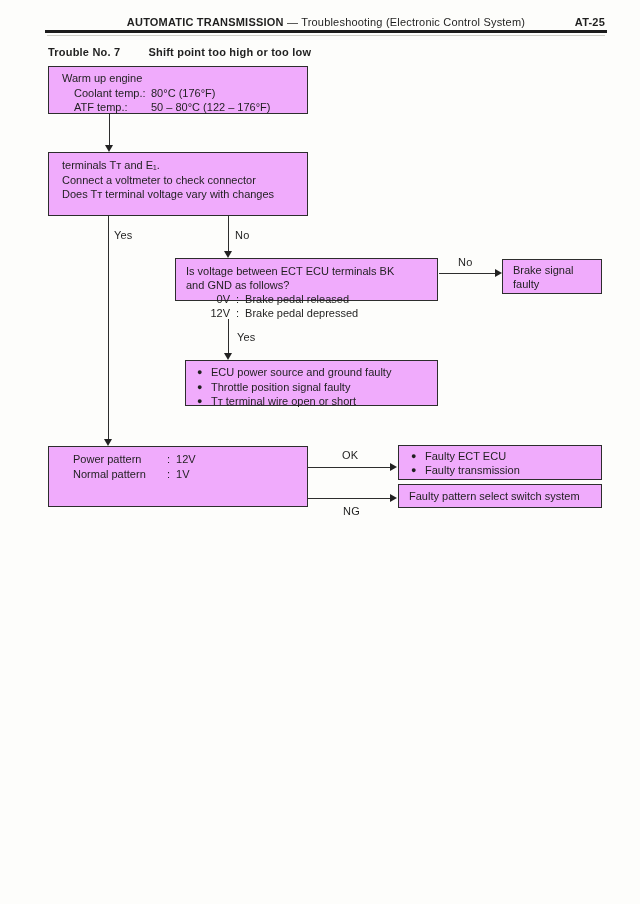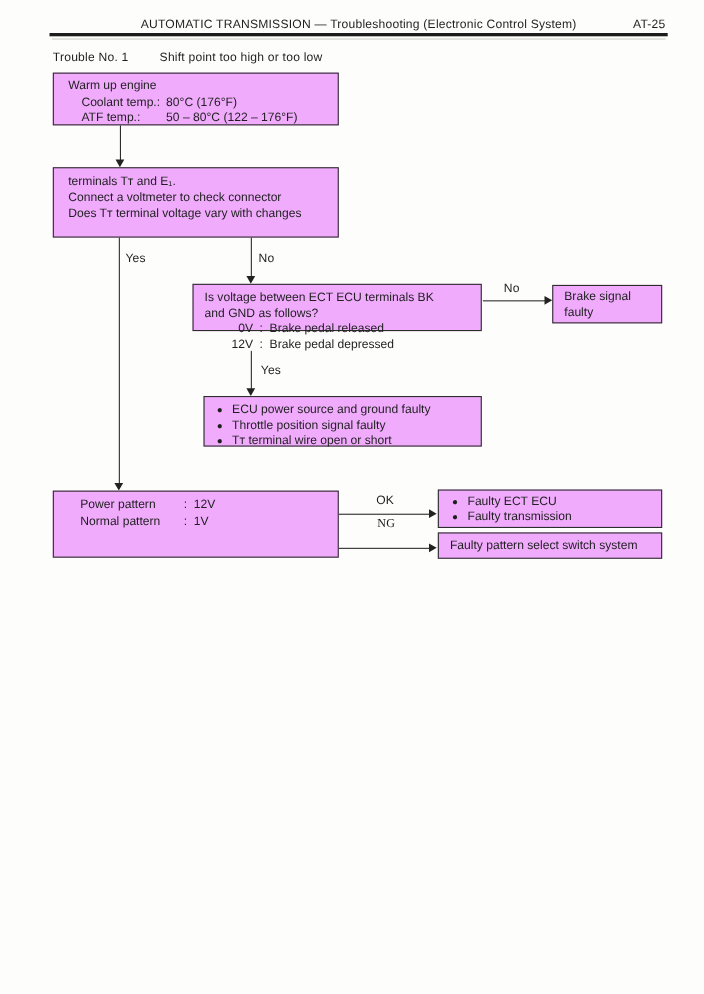--- a/index.html
+++ b/index.html
@@ -3,21 +3,21 @@
 <meta charset="utf-8">
 <style>
   html,body{margin:0;padding:0;background:#e9e9e6;}
   .page{
     position:relative;width:640px;height:904px;margin:0 auto;
     background:#fdfdfb;color:#1f1f1f;overflow:hidden;
     font-family:"Liberation Sans", sans-serif;
     font-size:11px;line-height:14.5px;
     -webkit-font-smoothing:antialiased;
   }
-  .b{font-weight:normal;}
+  .b{font-weight:bold;}
 
   
   .hdr{position:absolute;left:45px;width:562px;top:15px;height:15px;
        text-align:center;white-space:nowrap;letter-spacing:.2px;}
   .hdr .pgno{position:absolute;right:2px;top:0;}
   .rule{position:absolute;left:45px;top:30px;width:562px;height:3px;background:#1c1c1c;}
   .rule-echo{position:absolute;left:47px;top:35px;width:558px;height:1px;background:#cfcfc8;}
 
   
   .trouble{position:absolute;left:48px;top:45px;white-space:nowrap;letter-spacing:.2px;}
@@ -52,21 +52,21 @@
 
   <div class="hdr">
     <span class="b">AUTOMATIC TRANSMISSION</span>
     <span>— Troubleshooting (Electronic Control System)</span>
     <span class="pgno b">AT-25</span>
   </div>
   <div class="rule"></div>
   <div class="rule-echo"></div>
 
   <div class="trouble">
-    <span class="b">Trouble No. 1</span>
+    <span class="b">Trouble No. 7</span>
     <span class="b t2">Shift point too high or too low</span>
   </div>
 
   <div class="bx" style="left:48px;top:66px;width:260px;height:48px;padding:4px 0 0 13px;">
     <div>Warm up engine</div>
     <div class="row ind">
       <span class="wl">Coolant temp.:</span>
       <span>80°C (176°F)</span>
     </div>
     <div class="row ind">
@@ -147,21 +147,21 @@
       <span>1V</span>
     </div>
   </div>
 
   <div class="hline" style="left:308px;top:467px;width:83px;"></div>
   <div class="arrr" style="left:390px;top:463px;"></div>
   <div class="lbl" style="left:342px;top:448px;">OK</div>
 
   <div class="hline" style="left:308px;top:498px;width:83px;"></div>
   <div class="arrr" style="left:390px;top:494px;"></div>
-  <div class="lbl" style="left:343px;top:469px;font-family:Liberation Serif, serif;">NG</div>
+  <div class="lbl" style="left:343px;top:504px;">NG</div>
 
   <div class="bx" style="left:398px;top:445px;width:204px;height:35px;padding:3px 0 0 12px;line-height:14px;">
     <div class="row">
       <span class="bul" style="line-height:14px;">●</span>
       <span>Faulty ECT ECU</span>
     </div>
     <div class="row">
       <span class="bul" style="line-height:14px;">●</span>
       <span>Faulty transmission</span>
     </div>

